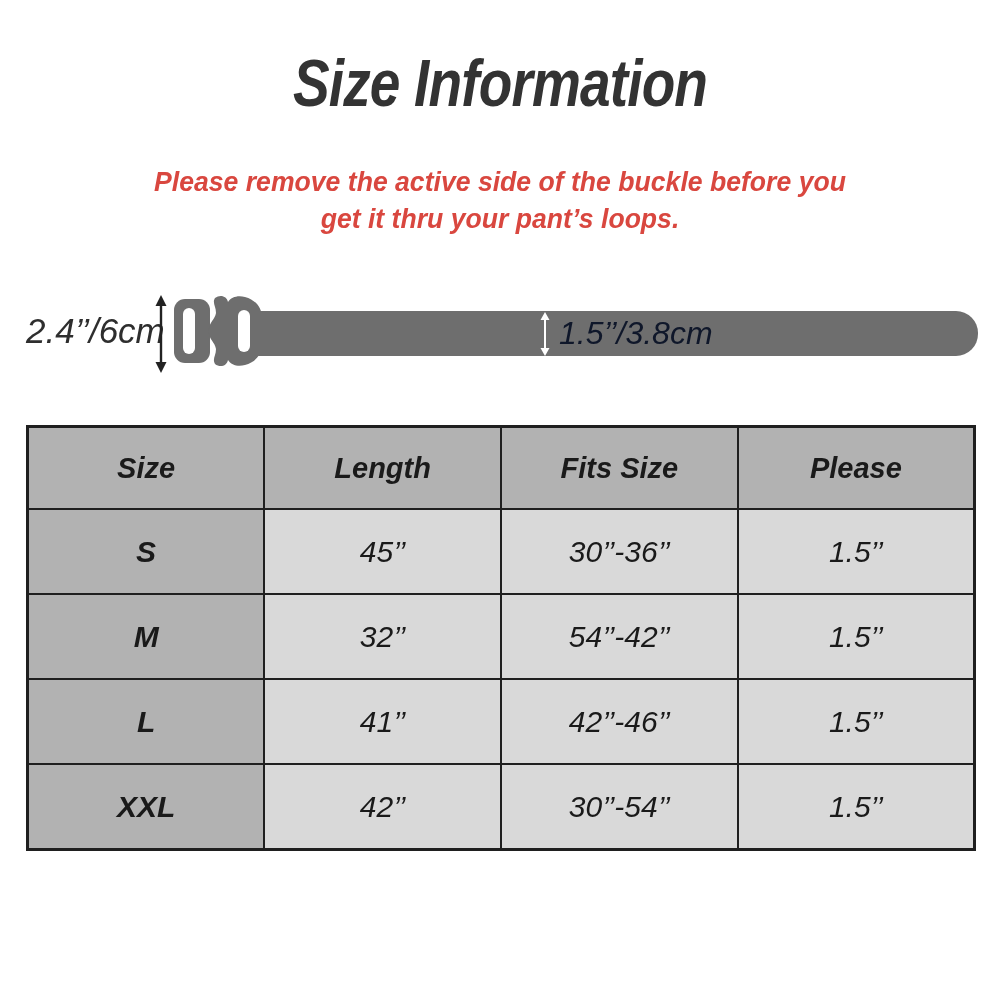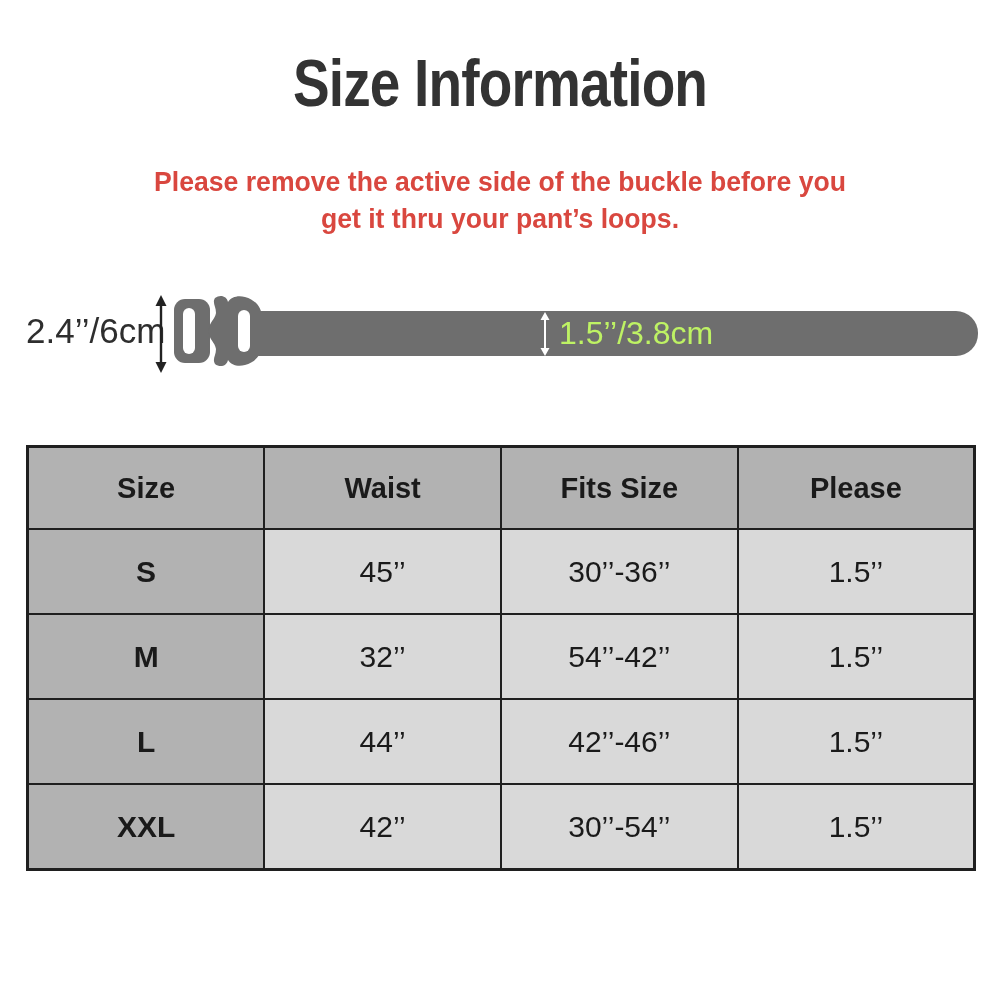--- a/index.html
+++ b/index.html
@@ -9,21 +9,21 @@
     --cell-bg:#d9d9d9;
     --border-col:#1f1f1f;
     --title-col:#333333;
   }
   html,body{margin:0;padding:0;}
   body{
     width:1000px;height:1000px;background:#ffffff;
     font-family:"Liberation Sans", sans-serif;
     position:relative;overflow:hidden;
   }
-  .canvas{position:absolute;inset:0;}
+  .canvas{position:absolute;inset:0;font-style:italic;}
 
   .title{
     position:absolute;top:44px;left:0;width:1000px;
     margin:0;text-align:center;
     font-size:67px;font-weight:bold;letter-spacing:-1px;
     color:var(--title-col);
     transform:scaleX(0.82);transform-origin:center;
     white-space:nowrap;
   }
 
@@ -44,33 +44,33 @@
   .h-arrow{position:absolute;left:152px;top:10px;}
   .buckle{position:absolute;left:170px;top:8px;}
   .strap{
     position:absolute;left:256px;top:26px;width:722px;height:45px;
     background:var(--belt-gray);
     border-radius:0 22px 22px 0;
     display:flex;align-items:center;
     padding-left:282px;box-sizing:border-box;
   }
   .w-arrow{flex:0 0 auto;margin-right:7px;}
-  .w-label{font-size:32px;color:#bef264;white-space:nowrap;}
+  .w-label{font-size:32px;color:#0f172a;white-space:nowrap;}
 
   
   .size-table{
     position:absolute;left:26px;top:425px;width:950px;
     border-collapse:collapse;table-layout:fixed;
     font-size:30px;color:#1a1a1a;
   }
   .size-table td,.size-table th{
     border:2px solid var(--border-col);
     text-align:center;vertical-align:middle;padding:0;
   }
-  .size-table{border:3px solid var(--border-col);margin-top:20px;}
+  .size-table{border:3px solid var(--border-col);}
   .size-table thead th{
     background:var(--header-bg);height:80px;font-weight:bold;font-size:29px;
   }
   .size-table tbody td{background:var(--cell-bg);height:83px;}
   .size-table tbody td.size-col{background:var(--header-bg);font-weight:bold;}
 </style>
 </head>
 <body>
 
 <div class="canvas">
@@ -117,41 +117,41 @@
         <polygon points="7,44 2.5,36 11.5,36" fill="#ffffff"></polygon>
       </svg>
       <span class="w-label">1.5’’/3.8cm</span>
     </div>
   </div>
 
   <table class="size-table">
     <thead>
       <tr>
         <th>Size</th>
-        <th>Waist</th>
+        <th>Length</th>
         <th>Fits Size</th>
         <th>Please</th>
       </tr>
     </thead>
     <tbody>
       <tr>
         <td class="size-col">S</td>
         <td>45’’</td>
         <td>30’’-36’’</td>
         <td>1.5’’</td>
       </tr>
       <tr>
         <td class="size-col">M</td>
         <td>32’’</td>
         <td>54’’-42’’</td>
         <td>1.5’’</td>
       </tr>
       <tr>
         <td class="size-col">L</td>
-        <td>44’’</td>
+        <td>41’’</td>
         <td>42’’-46’’</td>
         <td>1.5’’</td>
       </tr>
       <tr>
         <td class="size-col">XXL</td>
         <td>42’’</td>
         <td>30’’-54’’</td>
         <td>1.5’’</td>
       </tr>
     </tbody>

